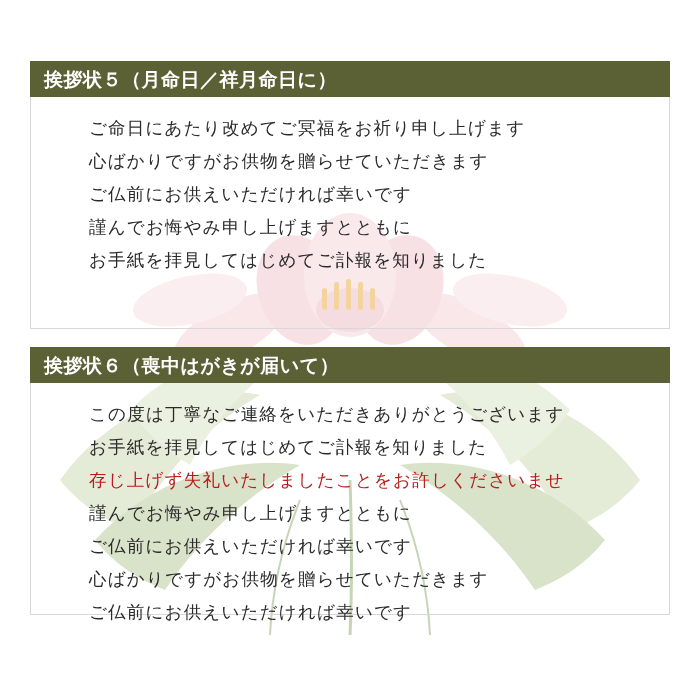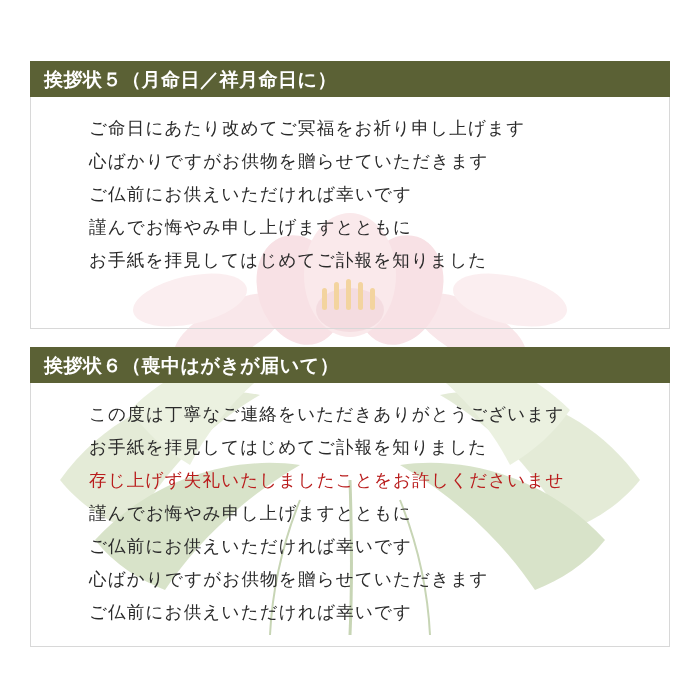--- a/index.html
+++ b/index.html
@@ -71,21 +71,21 @@
     color: #2a2a2a;
     letter-spacing: 1.2px;
     white-space: nowrap;
     font-family: Liberation Mono, monospace;
   }
 
   #block1 { left: 30px; top: 36px; width: 640px; }
   #block1 .block-body { height: 232px; }
 
   #block2 { left: 30px; top: 322px; width: 640px; }
-  #block2 .block-body { height: 264px; }
+  #block2 .block-body { height: 232px; }
 </style>
 </head>
 <body>
 
 <div class="page" style="background: rgb(255, 255, 255);">
 
   <div class="artwork">
     <svg viewBox="0 0 700 460" xmlns="http://www.w3.org/2000/svg">
       <g opacity="0.55">
 

